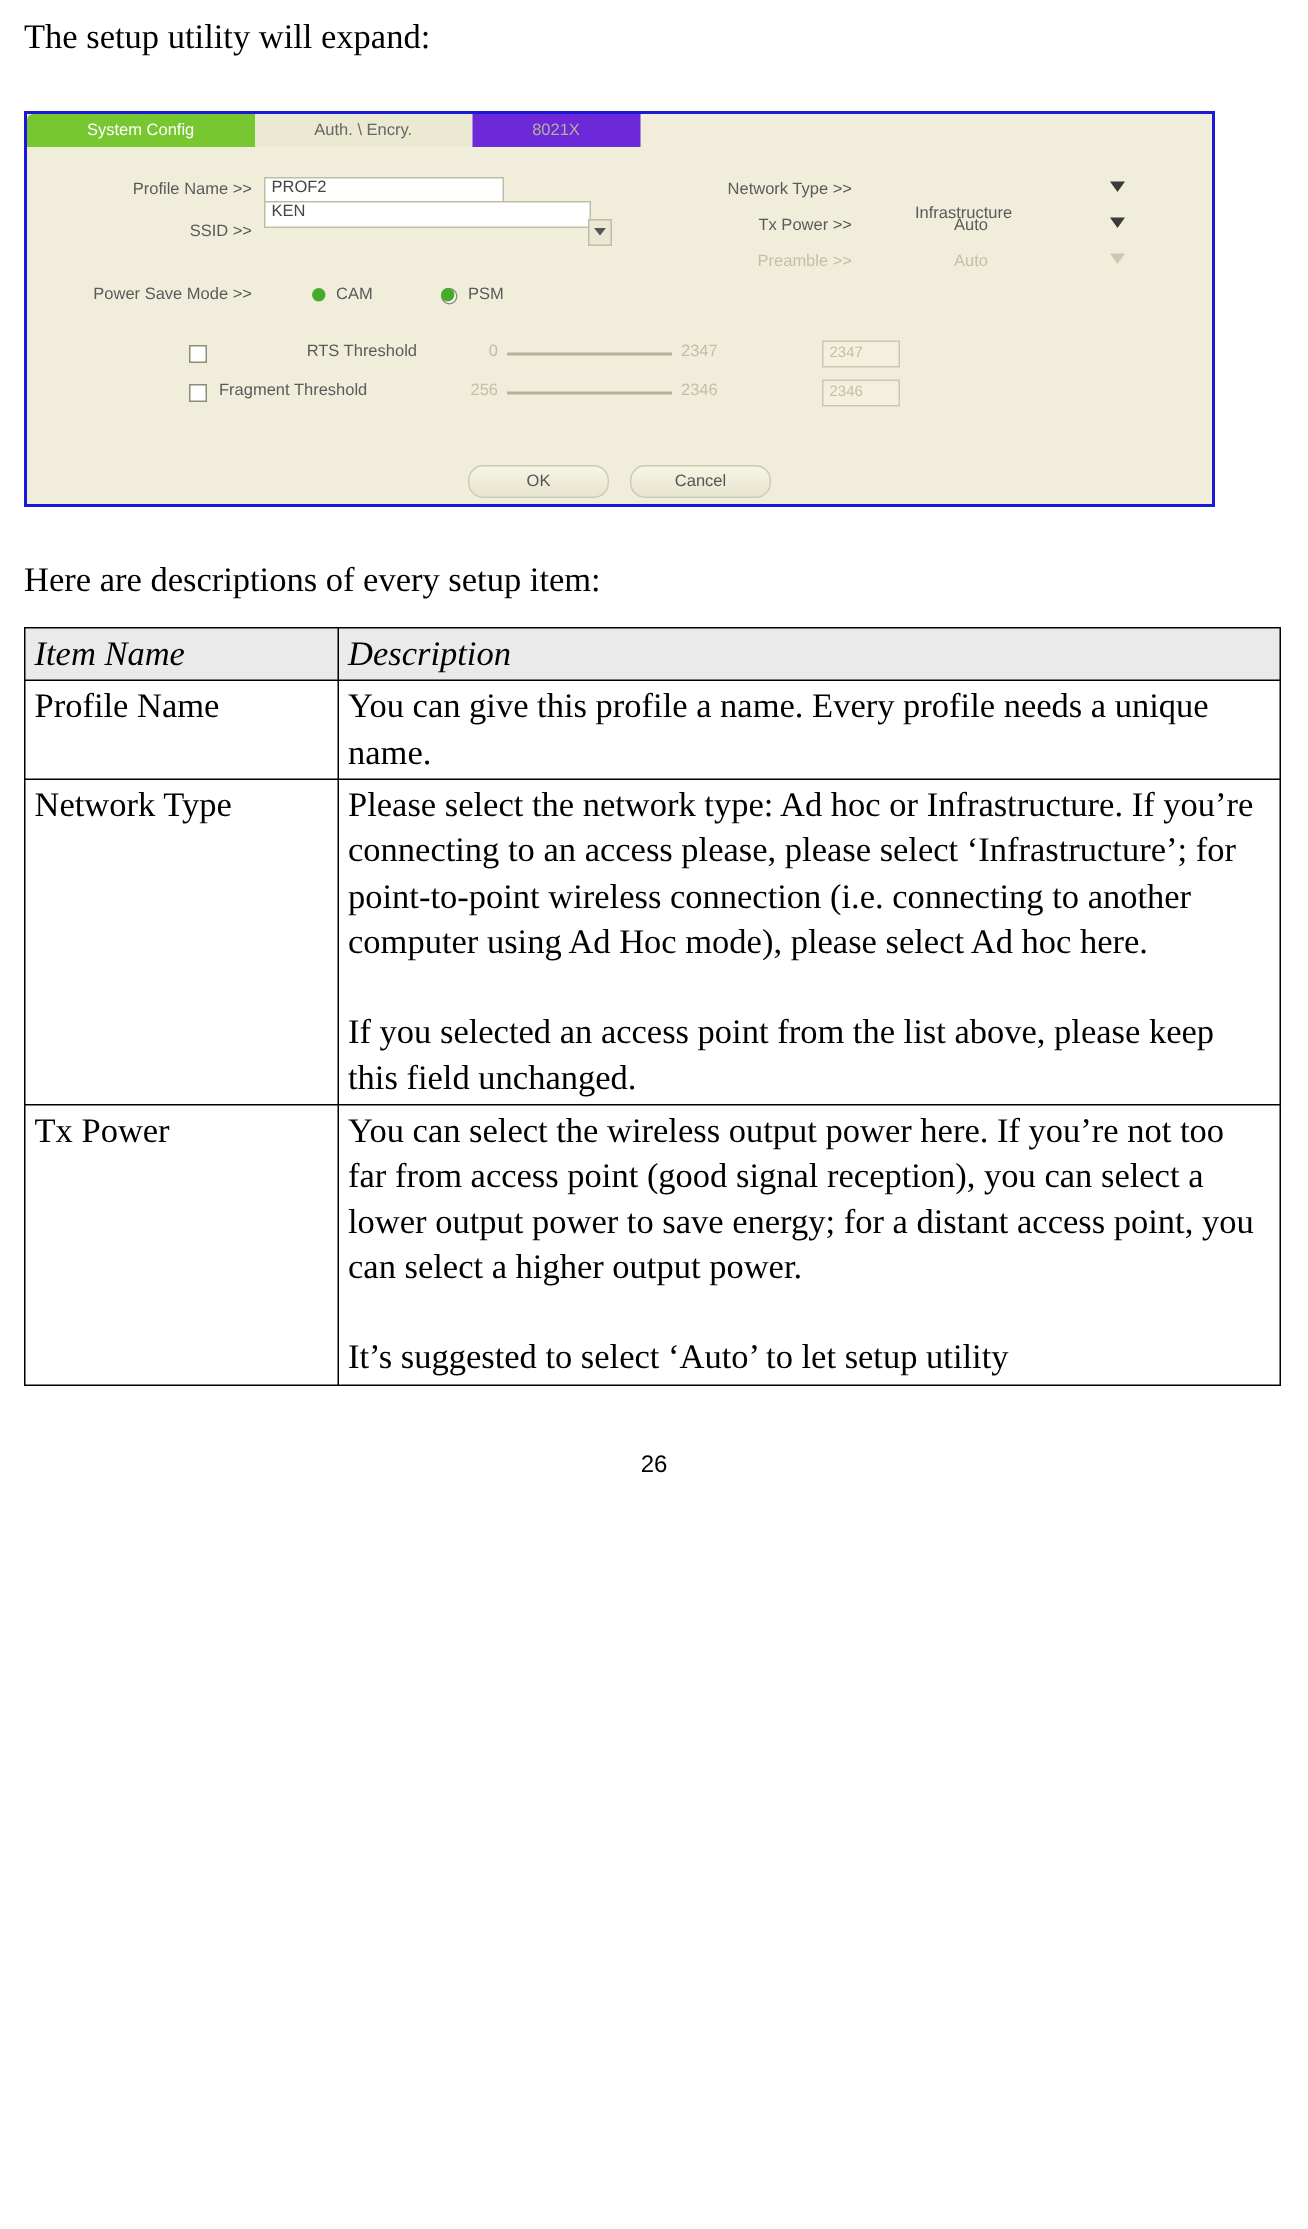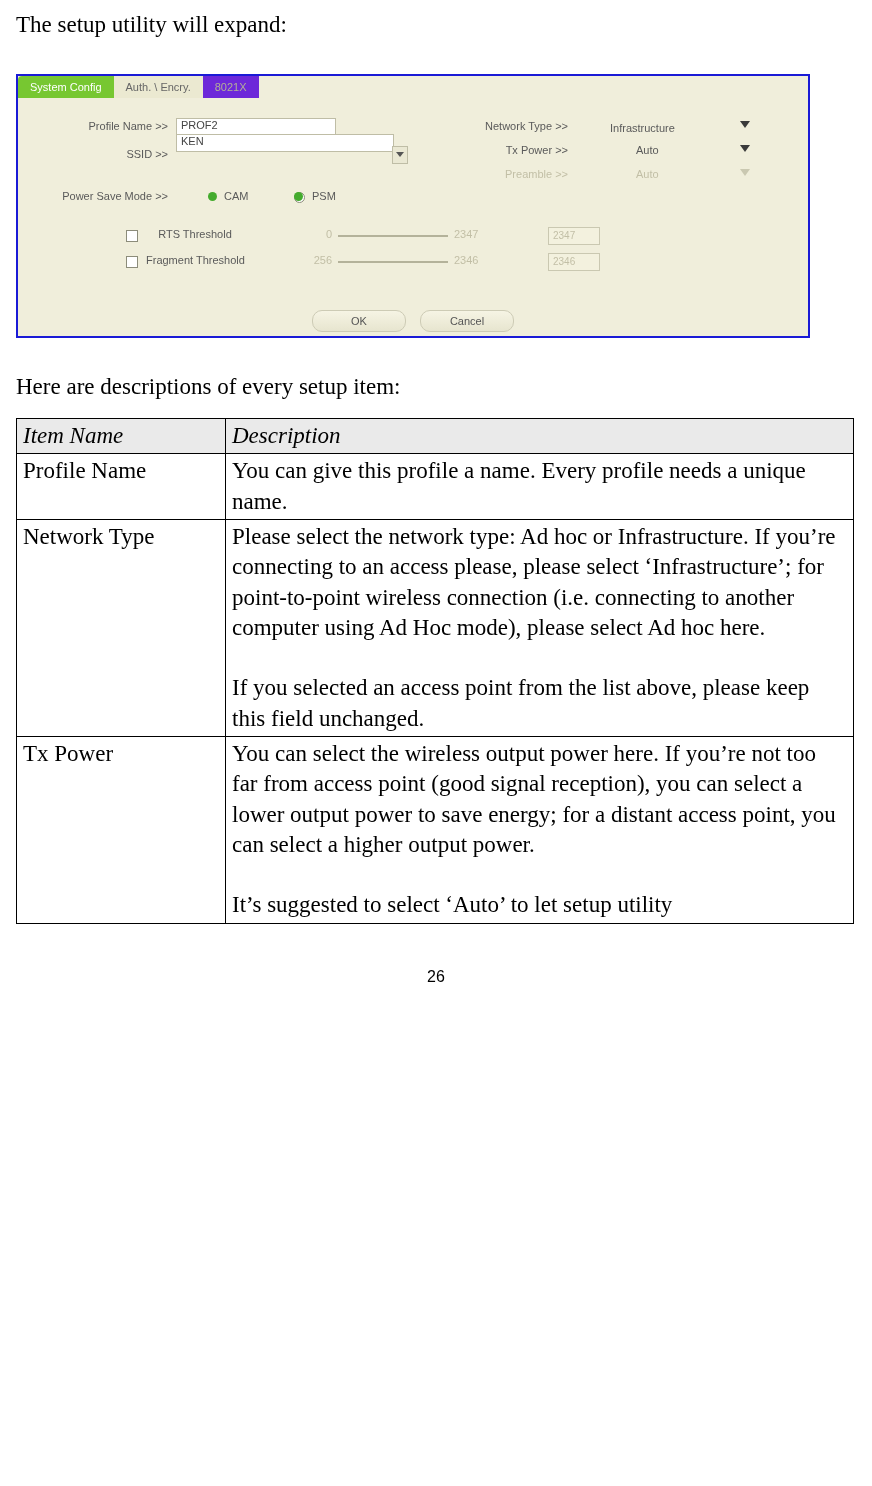--- a/index.html
+++ b/index.html
@@ -23,21 +23,21 @@
     background: #f0eedb;
     position: relative;
     font-family: Verdana, Arial, sans-serif;
     font-size: 11px;
     color: #585858;
   }
   .tabs { display: flex; height: 22px; }
   .tab {
     height: 22px;
     line-height: 22px;
-    padding: 0 12px;
+    padding: 0 40px;
     font-size: 11px;
   }
   .tab.active {
     background: #77c731;
     color: #fff;
     border-radius: 4px 0 0 0;
   }
   .tab.auth {
     background: #ebe9d1;
     color: #666;
@@ -203,33 +203,33 @@
 
     <div class="lbl" style="top:76px;left:0;width:150px">Power Save Mode &gt;&gt;</div>
     <div class="radio-dot" style="top:78px;left:190px"></div>
     <div class="lbl" style="top:76px;left:206px;width:auto;text-align:left">CAM</div>
     <div class="radio-ring" style="top:78px;left:276px"></div>
 
     <div class="radio-dot" style="top:78px;left:276px"></div>
     <div class="lbl" style="top:76px;left:294px;width:auto;text-align:right">PSM</div>
 
     <div class="lbl" style="top:6px;left:400px;width:150px">Network Type &gt;&gt;</div>
-    <div class="dd" style="top:8px;left:592px">Infrastructure</div>
+    <div class="dd" style="top:22px;left:592px">Infrastructure</div>
     <div class="tri" style="top:7px;left:722px"></div>
 
     <div class="lbl" style="top:30px;left:400px;width:150px">Tx Power &gt;&gt;</div>
     <div class="dd" style="top:30px;left:618px">Auto</div>
     <div class="tri" style="top:31px;left:722px"></div>
 
     <div class="lbl dimtxt" style="top:54px;left:400px;width:150px">Preamble &gt;&gt;</div>
     <div class="dd dimtxt" style="top:54px;left:618px">Auto</div>
     <div class="tri" style="top:55px;left:722px;border-top-color:#cac8b1"></div>
 
     <div class="chk" style="top:116px;left:108px"></div>
-    <div class="lbl" style="top:114px;left:117px;text-align:center;width:120px">RTS Threshold</div>
+    <div class="lbl" style="top:114px;left:140px;text-align:right;width:120px">RTS Threshold</div>
     <div class="lbl dimtxt" style="top:114px;left:290px;width:24px">0</div>
     <div class="slider-track" style="top:121px;left:320px;width:110px"></div>
     <div class="lbl dimtxt" style="top:114px;left:436px;text-align:left;width:40px">2347</div>
     <div class="smallbox" style="top:113px;left:530px">2347</div>
 
     <div class="chk" style="top:142px;left:108px"></div>
     <div class="lbl" style="top:140px;left:128px;text-align:left;width:140px">Fragment Threshold</div>
     <div class="lbl dimtxt" style="top:140px;left:290px;width:24px">256</div>
     <div class="slider-track" style="top:147px;left:320px;width:110px"></div>
     <div class="lbl dimtxt" style="top:140px;left:436px;text-align:left;width:40px">2346</div>

